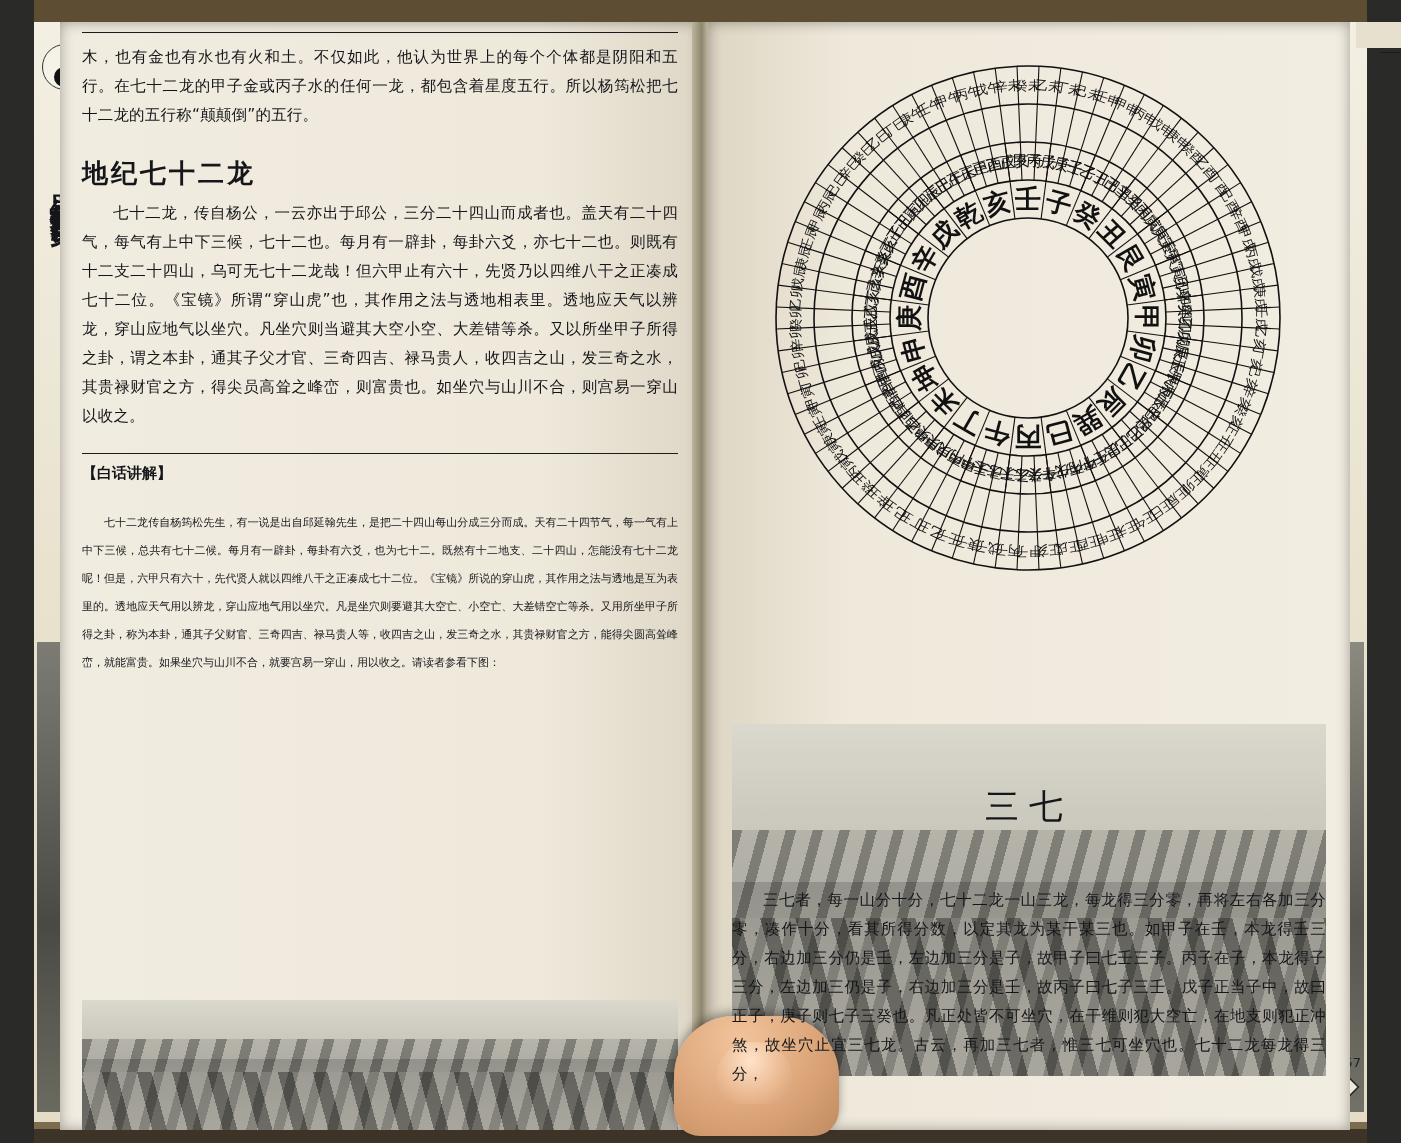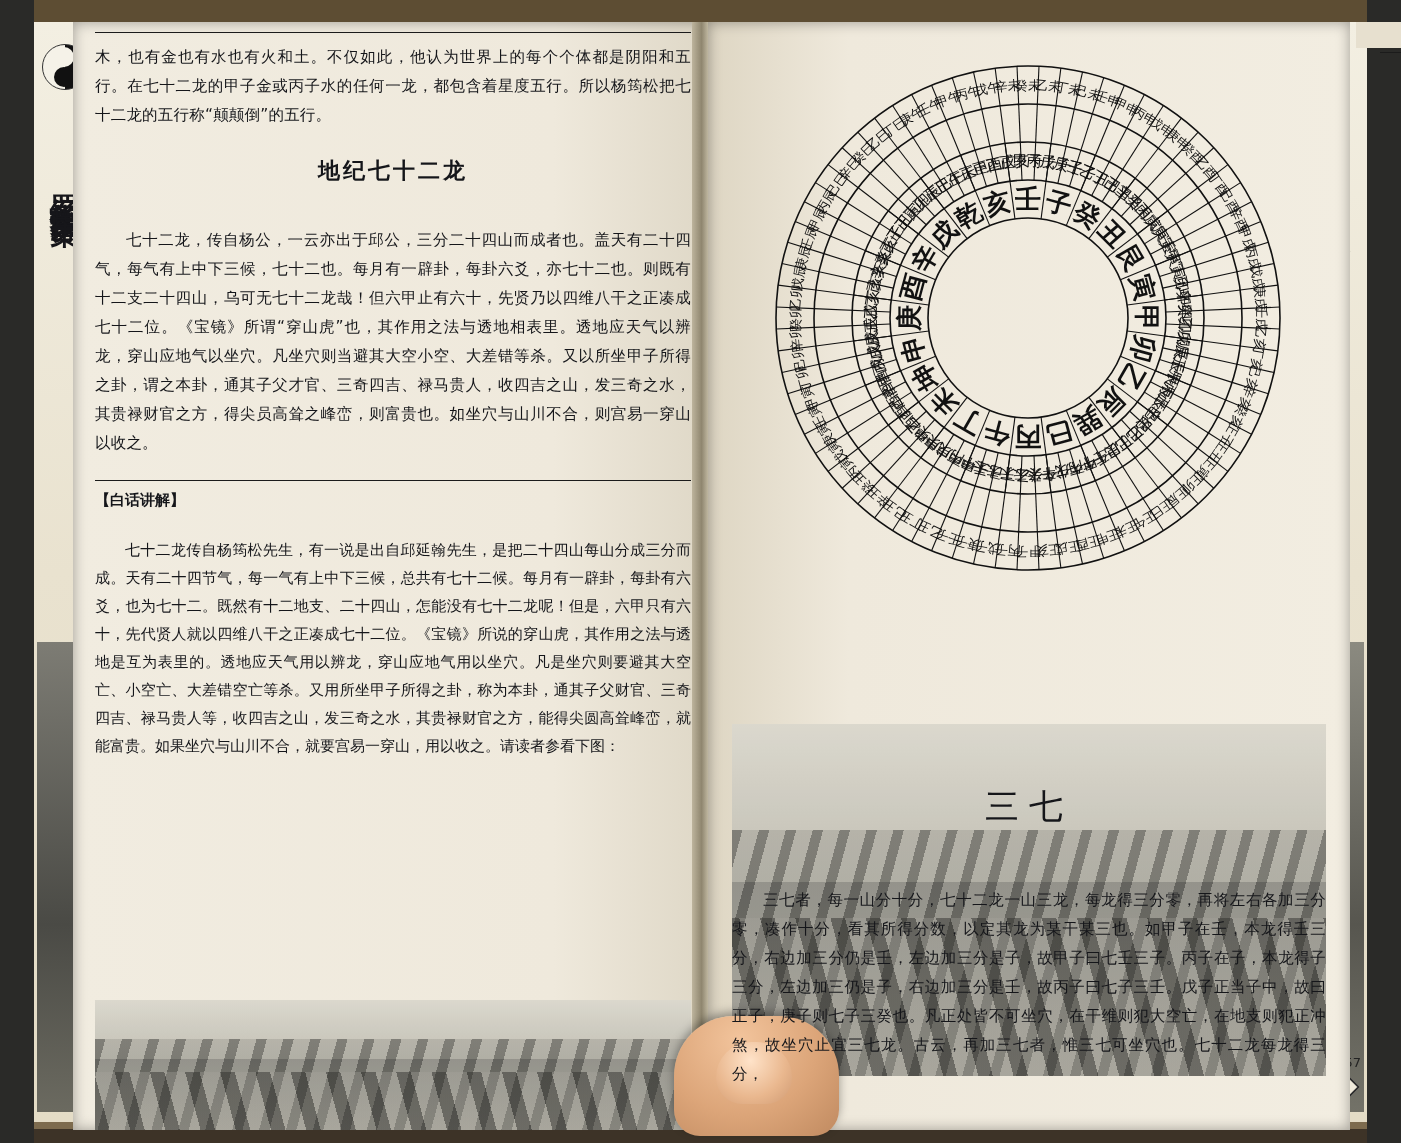--- a/index.html
+++ b/index.html
@@ -33,41 +33,41 @@
   .taiji:before{content:"";position:absolute;left:11px;bottom:2px;width:20px;height:20px;border-radius:50%;background:#111;}
 
   .diamond{position:absolute;left:50%;transform:translateX(-50%) rotate(45deg);bottom:18px;width:30px;height:30px;
      border:2px solid #2e2e2e;background:#efe9da;}
 
   .page-num{position:absolute;right:6px;bottom:52px;font-size:13px;color:#222;}
 
   
   .book{position:absolute;left:60px;top:22px;width:1290px;height:1108px;}
   .leaf{position:absolute;top:0;height:1108px;background:#efeade;box-shadow:0 0 14px rgba(0,0,0,.35) inset;}
-  .leaf.left{left:13px;width:640px;background:linear-gradient(to right,#f1ece0 0%,#efe9dc 75%,#ded7c6 100%);}
+  .leaf.left{left:0;width:640px;background:linear-gradient(to right,#f1ece0 0%,#efe9dc 75%,#ded7c6 100%);}
   .leaf.right{left:648px;width:642px;background:linear-gradient(to left,#f2ede1 0%,#efe9dc 78%,#ded6c3 100%);}
   .gutter{position:absolute;left:632px;top:0;width:24px;height:1108px;
      background:linear-gradient(to right,#bdb49d,#8f866f 40%,#cdc5ae 75%,#ded6c3);}
 
   
   .col{position:absolute;color:#15161a;font-family:"DejaVu Sans",sans-serif;}
   .leaf.left .col{left:22px;top:10px;width:596px;}
   .leaf.right .col{left:24px;top:10px;width:594px;}
 
   .rule{border-top:1.5px solid #1b1b1b;margin:0 0 10px 0;}
   .rule.thin{border-top:1px solid #1b1b1b;}
 
   p.body{margin:0 0 0 0;font-size:15.5px;line-height:29px;text-align:justify;letter-spacing:.2px;}
   p.ind{text-indent:2em;}
-  h2.sec{font-size:22px;font-weight:bold;text-align:center;margin:26px 0 40px 0;letter-spacing:3px;}
+  h2.sec{font-size:26px;font-weight:bold;margin:26px 0 8px 0;letter-spacing:3px;}
   h2.big{font-size:34px;font-weight:normal;text-align:center;margin:22px 0 18px 0;letter-spacing:10px;}
 
   .vernacular{margin-top:16px;padding-top:6px;}
   .vern-head{font-size:15px;font-weight:bold;margin-bottom:26px;}
-  .vern p{font-size:15px;line-height:28px;text-align:justify;}
+  .vern p{font-size:11px;line-height:28px;text-align:justify;}
 
   
   .photo{position:absolute;background:linear-gradient(#d9d6cb,#8e8d86 45%,#b9b6ab 100%);filter:contrast(.9);}
   .photo.l{left:22px;top:978px;width:596px;height:130px;}
   .photo.r{left:24px;top:702px;width:594px;height:352px;}
   .photo .ridge{position:absolute;bottom:0;left:0;right:0;height:70%;
      background:repeating-linear-gradient(105deg,rgba(60,60,55,.55) 0 10px,rgba(160,158,148,.45) 10px 26px);}
   .photo .ridge2{position:absolute;bottom:0;left:0;right:0;height:45%;
      background:repeating-linear-gradient(75deg,rgba(40,40,36,.5) 0 14px,rgba(170,168,158,.35) 14px 34px);}
   .photo .sky{position:absolute;top:0;left:0;right:0;height:45%;background:linear-gradient(#e5e2d6,#c9c6ba);}

